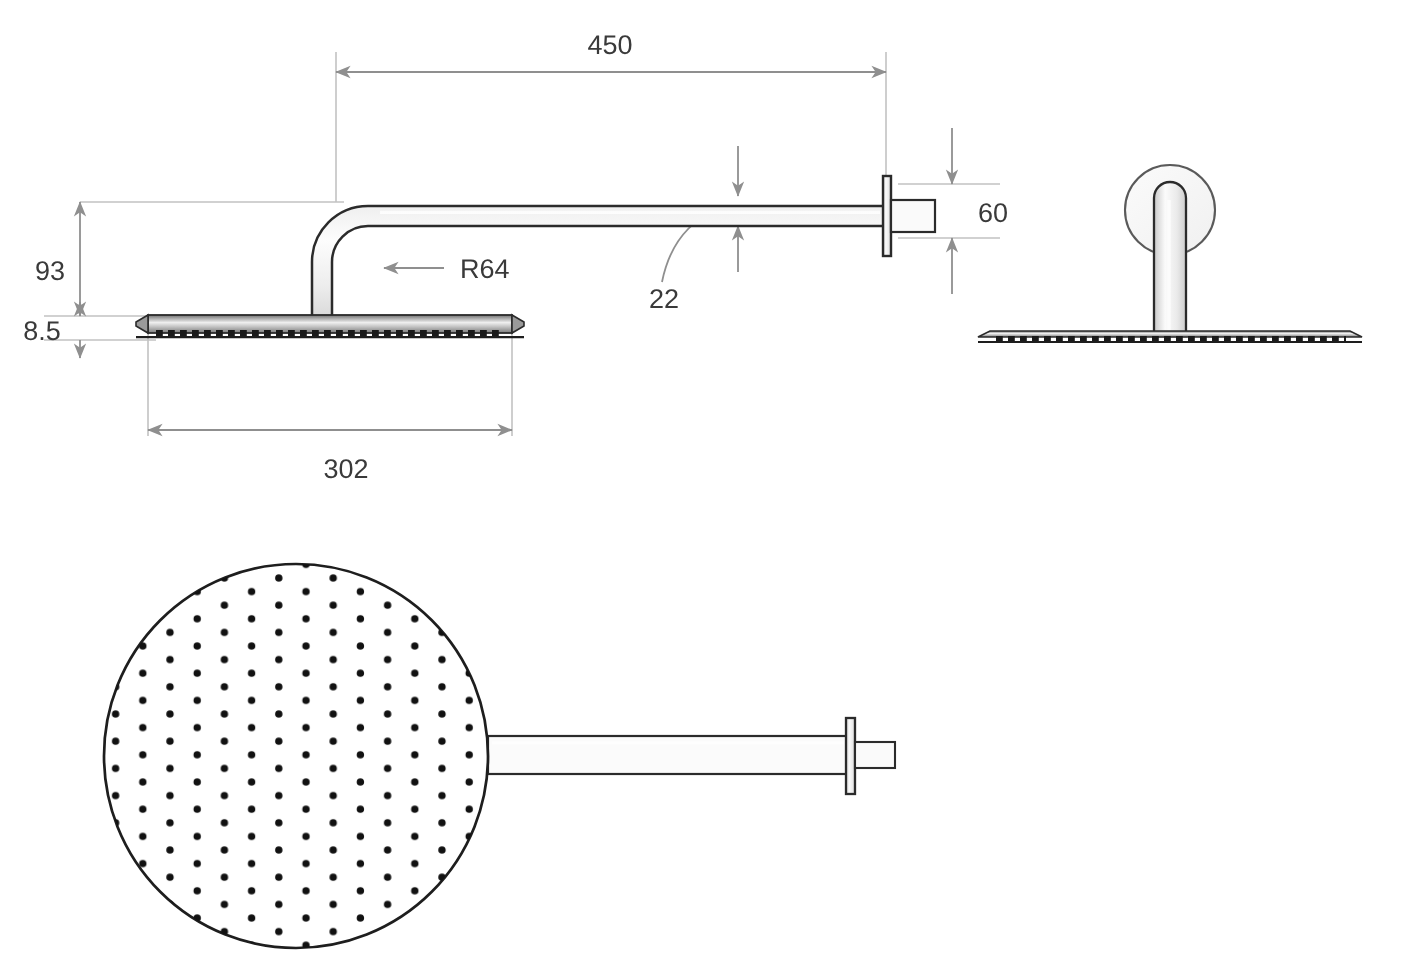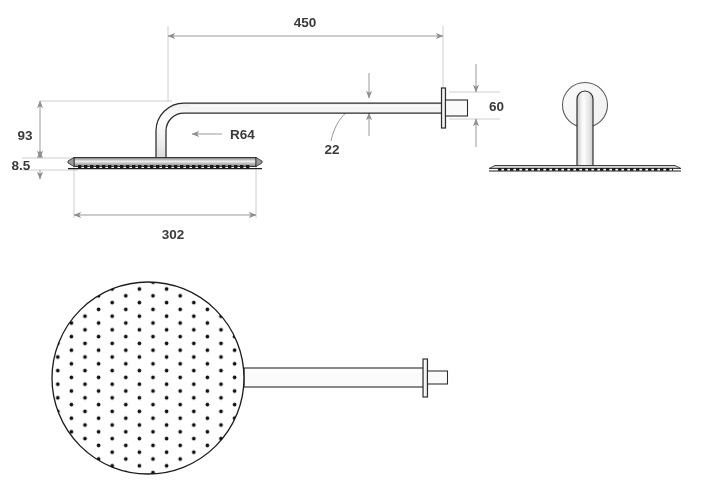--- a/index.html
+++ b/index.html
@@ -12,21 +12,20 @@
     height: 486px;
     font-family: "Liberation Sans", sans-serif;
     overflow: hidden;
     position: relative;
   }
   #sheet {
     position: absolute;
     left: 0; top: 0;
     width: 709px;
     height: 486px;
-    font-weight: bold;
   }
   svg.dwg {
     display: block;
     width: 709px;
     height: 486px;
   }
   .dimtext {
     font-family: "Liberation Sans", sans-serif;
     font-size: 13.5px;
     fill: #3a3a3a;

